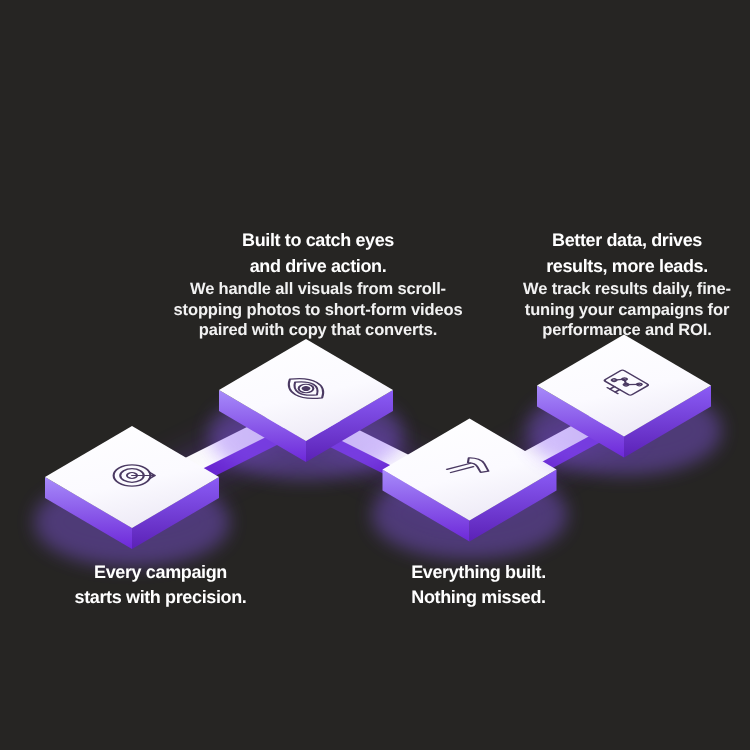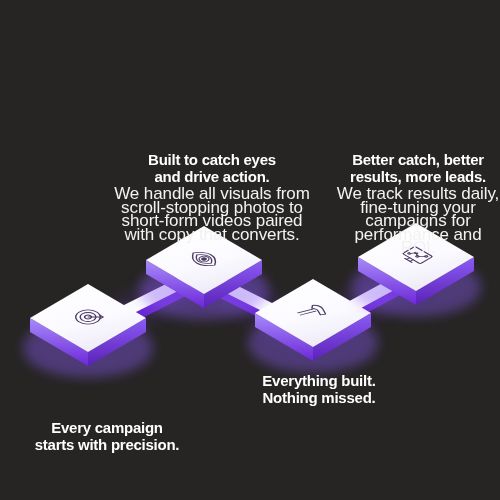--- a/index.html
+++ b/index.html
@@ -18,39 +18,39 @@
   }
 
   
   .block {
     position: absolute;
     text-align: center;
     color: #f7f7f7;
   }
   .block .title {
     font-weight: 700;
-    font-size: 15px;
+    font-size: 12px;
     line-height: 16.5px;
     letter-spacing: -0.25px;
     color: #ffffff;
     margin: 0 0 2px 0;
     white-space: pre-line;
   }
   .block .body {
-    font-weight: 400;
-    font-size: 17px;
+    font-weight: 700;
+    font-size: 11px;
     line-height: 13.6px;
     letter-spacing: -0.1px;
     color: #f2f2f2;
     margin: 0;
   }
 
   #blk-eyes   { left: 108px; top: 152px; width: 208px; }
   #blk-data   { left: 335px; top: 152px; width: 166px; }
-  #blk-camp   { left: 6px;   top: 373px; width: 202px; margin-top: 47px; }
+  #blk-camp   { left: 6px;   top: 373px; width: 202px; }
   #blk-built  { left: 225px; top: 373px; width: 188px; }
 
   
   #scene {
     position: absolute;
     left: 0; top: 0;
     width: 500px;
     height: 500px;
   }
   #scene svg { display: block; }
@@ -178,21 +178,21 @@
     </svg>
   </div>
 
   <div class="block" id="blk-eyes">
     <h3 class="title">Built to catch eyes
 and drive action.</h3>
     <p class="body">We handle all visuals from scroll-stopping photos to short-form videos paired with copy that converts.</p>
   </div>
 
   <div class="block" id="blk-data">
-    <h3 class="title">Better catch, better
+    <h3 class="title">Better data, drives
 results, more leads.</h3>
     <p class="body">We track results daily, fine-tuning your campaigns for performance and ROI.</p>
   </div>
 
   <div class="block" id="blk-camp">
     <h3 class="title">Every campaign
 starts with precision.</h3>
   </div>
 
   <div class="block" id="blk-built">

